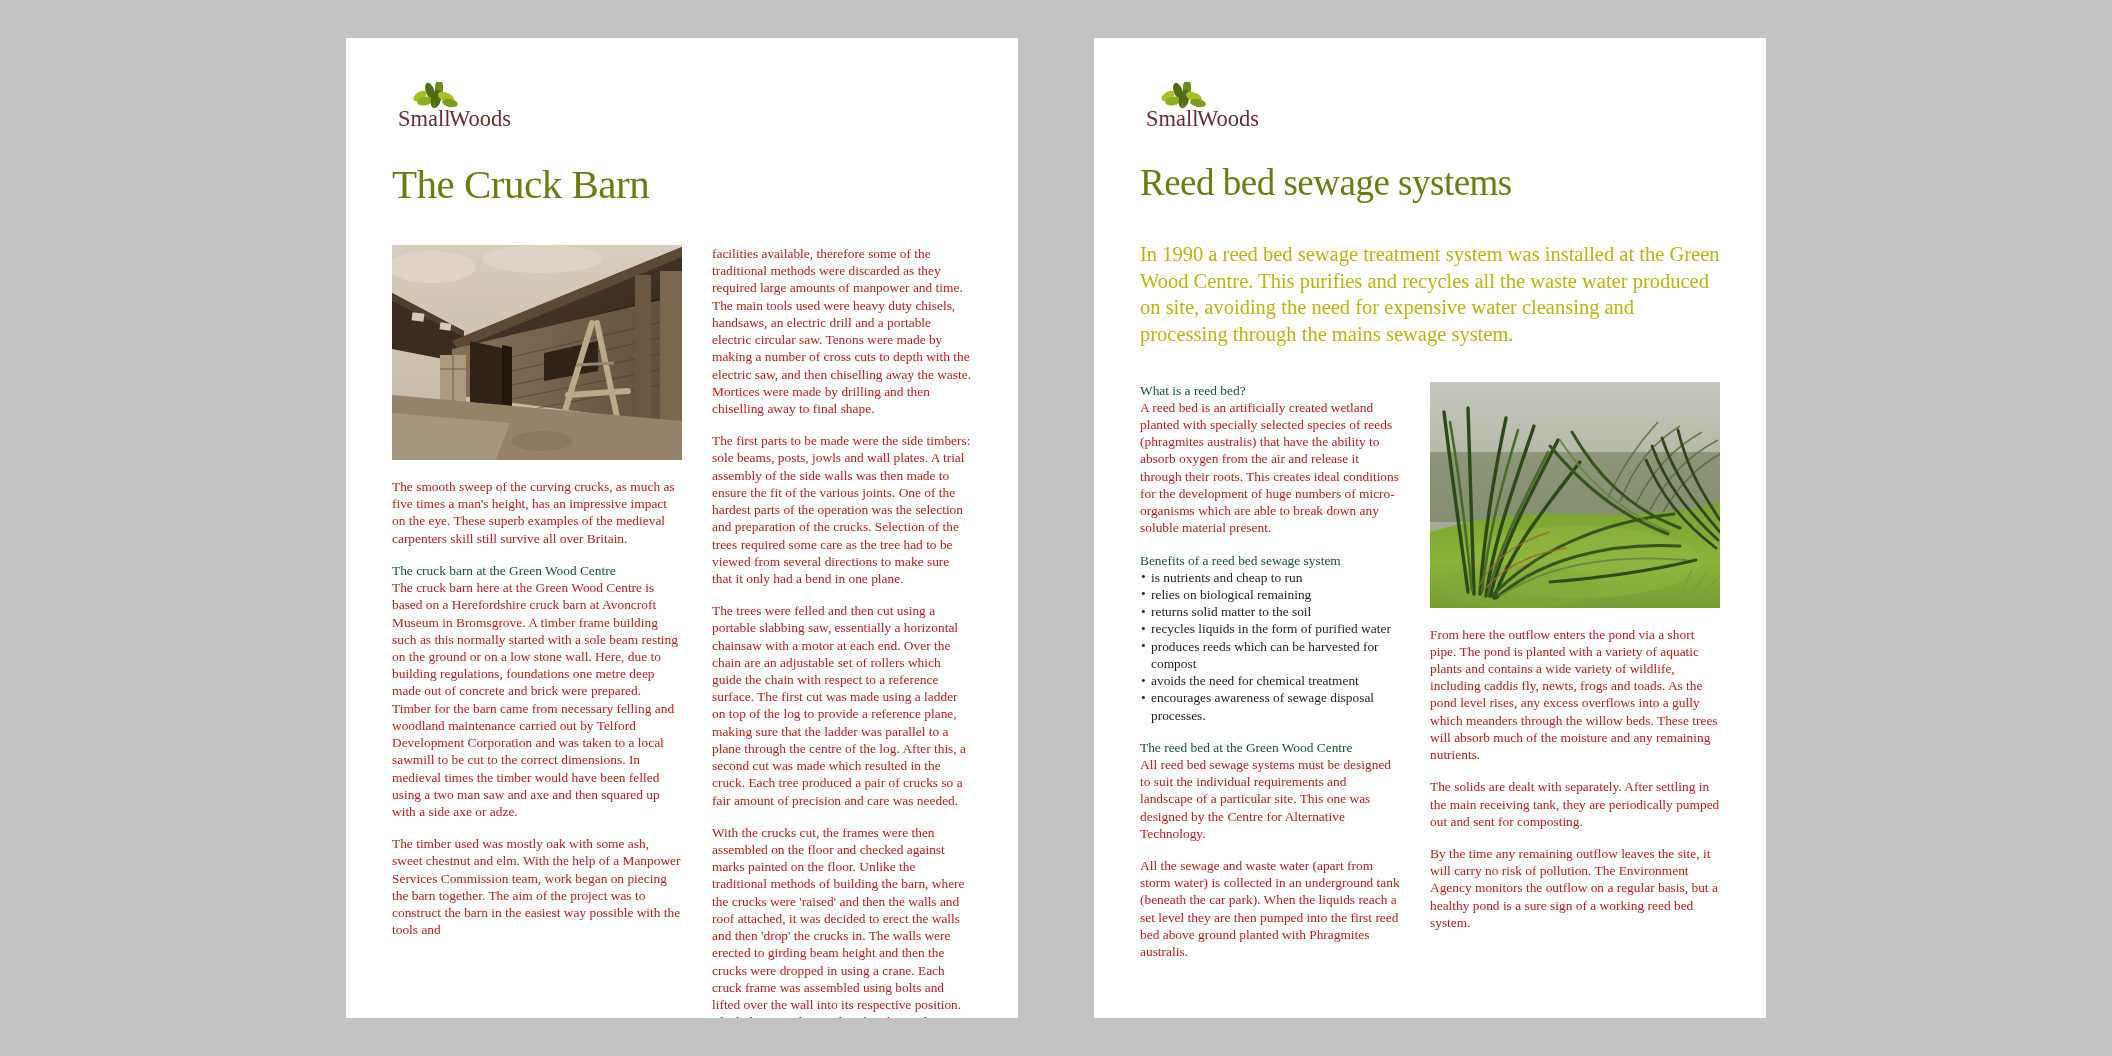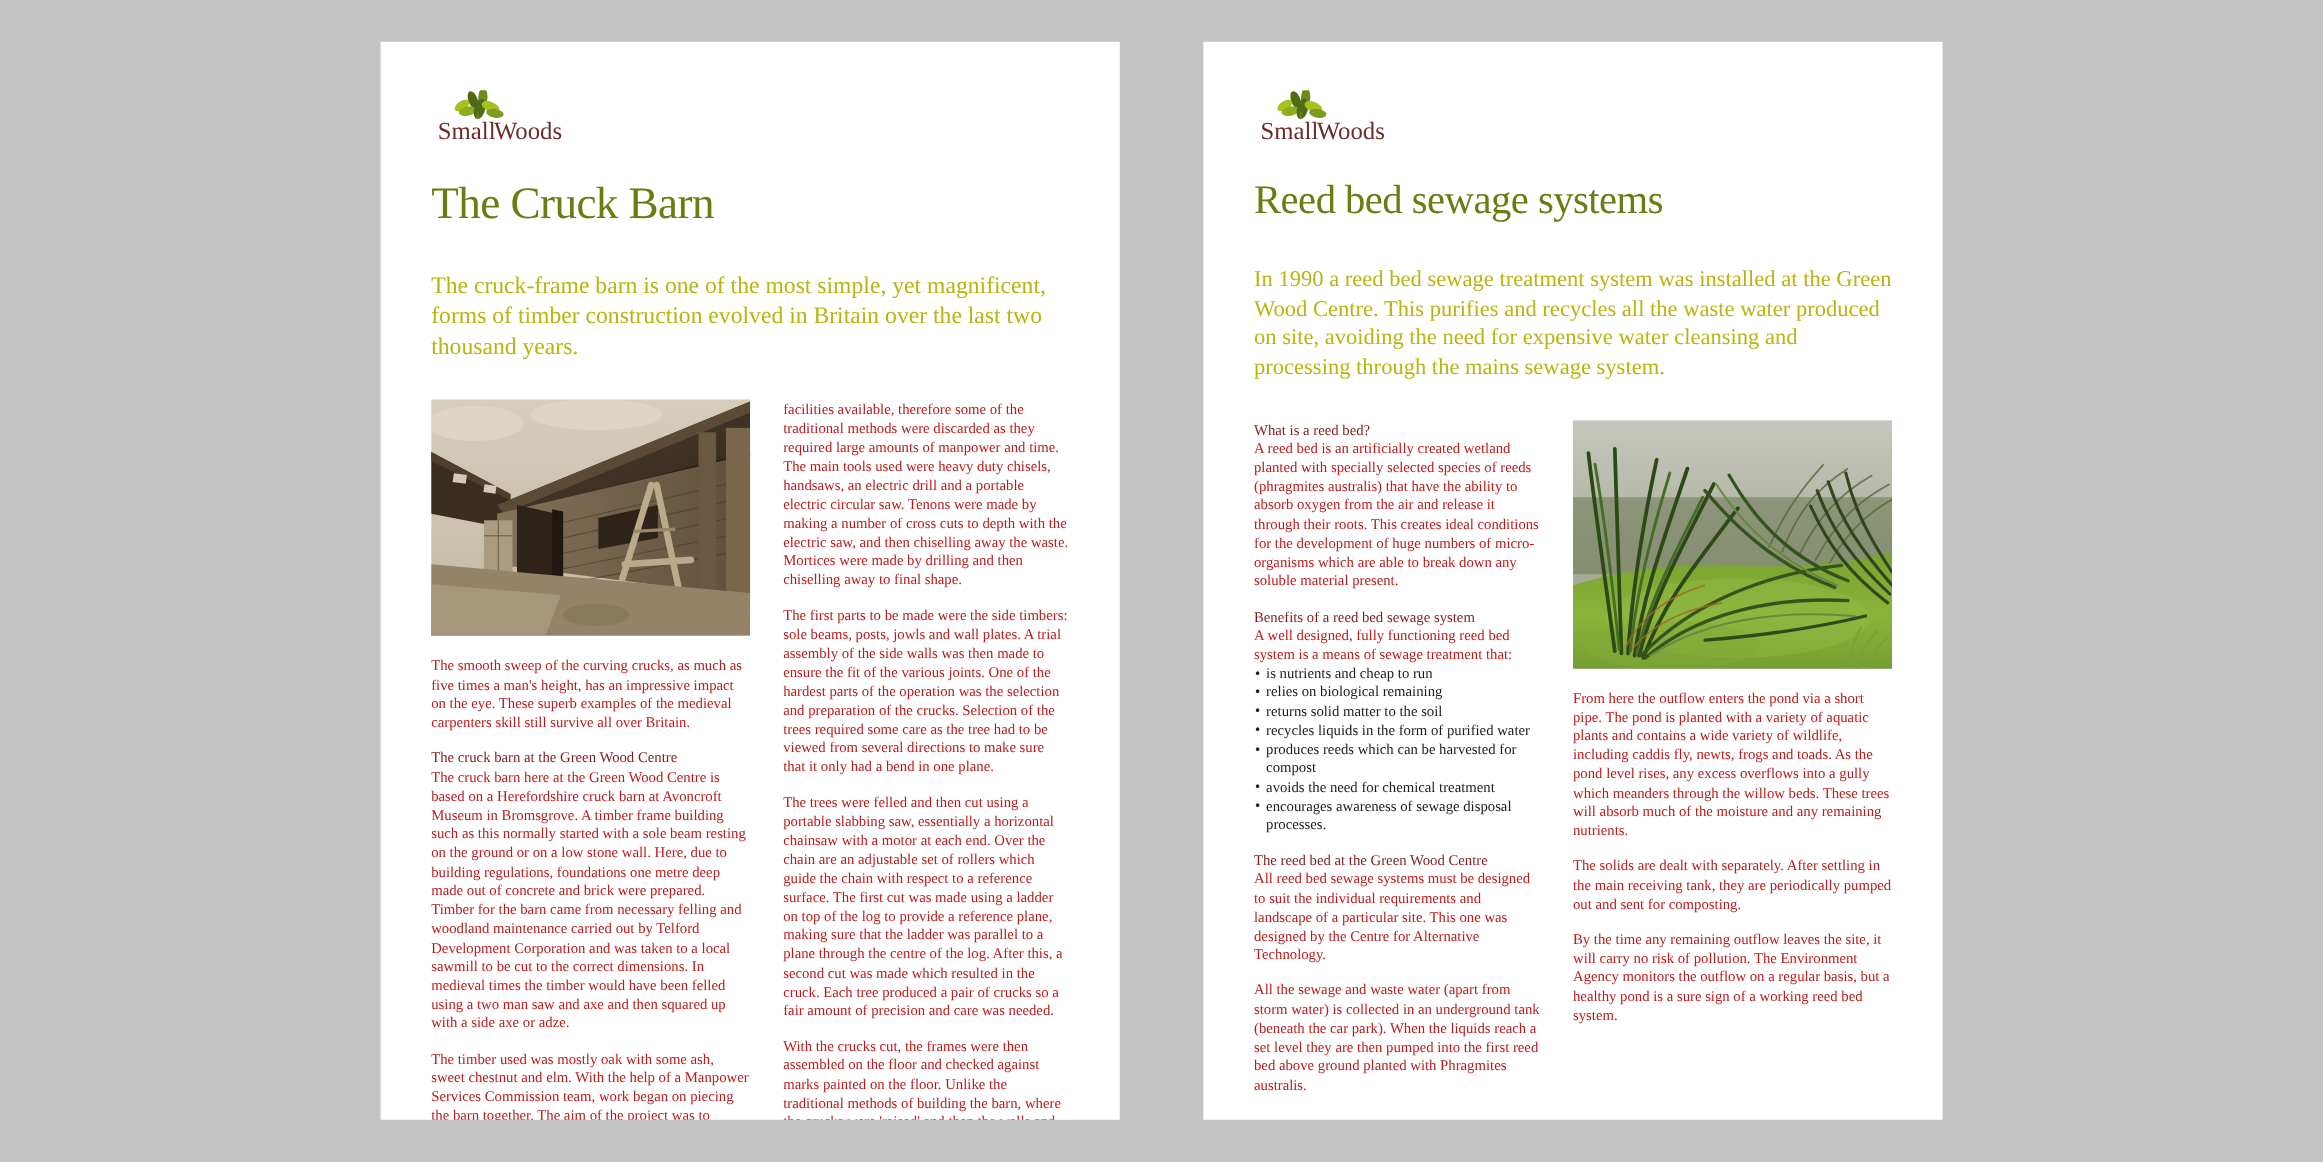--- a/index.html
+++ b/index.html
@@ -73,21 +73,21 @@
   p.body {
     font-size: 13.4px;
     line-height: 1.285;
     color: #b91c1c;
     margin: 0 0 15px 0;
     text-align: left;
   }
   p.body:last-child { margin-bottom: 0; }
 
   h3.sub {
-    color: #7f1d1d;
+    color: #14532d;
     font-size: 13.4px;
     font-weight: normal;
     line-height: 1.285;
     margin: 0;
   }
 
   ul.bullets {
     list-style: none;
     margin: 0 0 15px 0;
     padding: 0;
@@ -125,21 +125,20 @@
           <ellipse cx="58" cy="21" rx="8" ry="4" fill="#7d9c1e" transform="rotate(10 58 21)"></ellipse>
           <path d="M41 26 L42.5 18 L43.6 26 Z" fill="#6d8c1a"></path>
         </g>
         <text x="6" y="44" font-family="'Liberation Serif', serif" font-size="22.5" fill="#6b2b2b">Small</text>
         <text x="57" y="44" font-family="'Liberation Serif', serif" font-size="22.5" fill="#6b2b2b">Woods</text>
       </svg>
     </div>
 
     <h1 class="page-title">The Cruck Barn</h1>
 
-    <p class="standfirst">The cruck-frame barn is one of the most simple, yet magnificent, forms of timber construction evolved in Britain over the last two thousand years.</p>
 
     <div class="cols">
 
       <div class="col">
         <div class="photo-frame barn">
           <svg viewBox="0 0 290 215" preserveAspectRatio="none">
             <defs>
               <linearGradient id="sky" x1="0" y1="0" x2="0" y2="1">
                 <stop offset="0%" stop-color="#e8e3d6"></stop>
                 <stop offset="100%" stop-color="#cfc8b6"></stop>
@@ -246,21 +245,20 @@
 
     <p class="standfirst tight">In 1990 a reed bed sewage treatment system was installed at the Green Wood Centre. This purifies and recycles all the waste water produced on site, avoiding the need for expensive water cleansing and processing through the mains sewage system.</p>
 
     <div class="cols">
 
       <div class="col">
         <h3 class="sub">What is a reed bed?</h3>
         <p class="body">A reed bed is an artificially created wetland planted with specially selected species of reeds (phragmites australis) that have the ability to absorb oxygen from the air and release it through their roots. This creates ideal conditions for the development of huge numbers of micro-organisms which are able to break down any soluble material present.</p>
 
         <h3 class="sub">Benefits of a reed bed sewage system</h3>
-        <p class="body" style="margin-bottom:0">A well designed, fully functioning reed bed system is a means of sewage treatment that:</p>
         <ul class="bullets">
           <li>is nutrients and cheap to run</li>
           <li>relies on biological remaining</li>
           <li>returns solid matter to the soil</li>
           <li>recycles liquids in the form of purified water</li>
           <li>produces reeds which can be harvested for compost</li>
           <li>avoids the need for chemical treatment</li>
           <li>encourages awareness of sewage disposal processes.</li>
         </ul>
 

